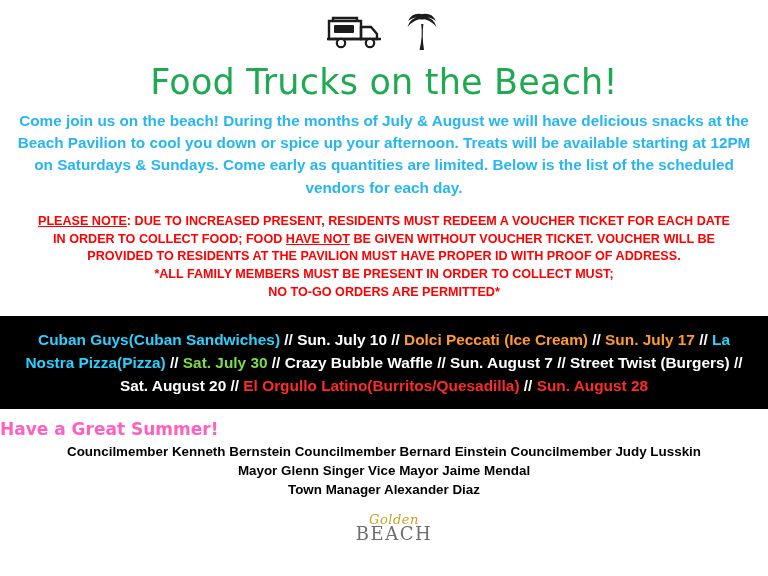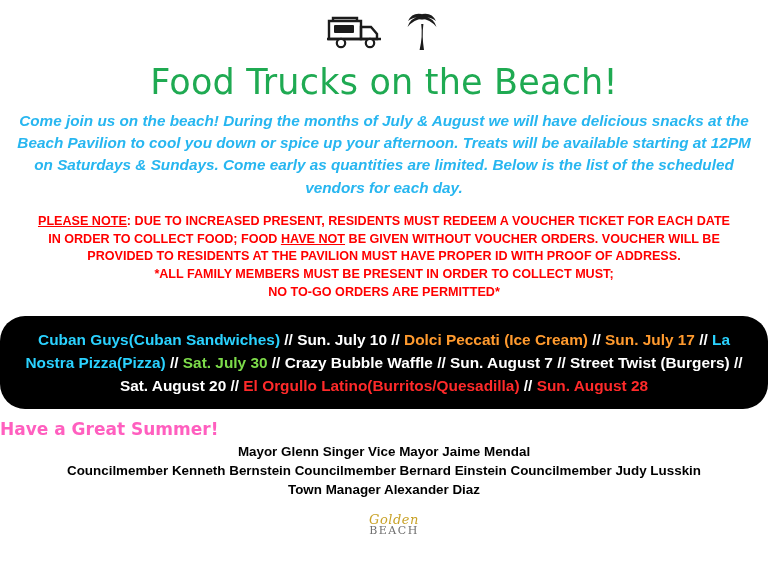--- a/index.html
+++ b/index.html
@@ -47,21 +47,20 @@
 
   
   .intro {
     color: #27b6f0;
     font-weight: bold;
     font-size: 15.3px;
     line-height: 1.45;
     text-align: center;
     padding: 6px 10px 0 10px;
     margin: 0;
-    font-style: italic;
   }
 
   
   .note {
     color: #ff0000;
     font-weight: bold;
     font-size: 12.6px;
     line-height: 1.42;
     text-align: center;
     padding: 14px 22px 0 22px;
@@ -71,21 +70,20 @@
 
   
   .vendors {
     background: #000000;
     margin-top: 14px;
     padding: 12px 16px 12px 16px;
     text-align: center;
     font-weight: bold;
     font-size: 15.4px;
     line-height: 1.5;
-    border-radius: 25px;
   }
 
   
   .summer {
     color: #ff5fbf;
     font-weight: bold;
     font-size: 17px;
     margin: 10px 0 3px 0;
     font-family: "DejaVu Sans", sans-serif;
   }
@@ -109,21 +107,21 @@
     color: #c9a227;
     font-family: "DejaVu Serif", serif;
     font-style: italic;
     font-size: 13px;
     letter-spacing: 0.5px;
     display: block;
   }
   .logo-beach {
     color: #6f6f6f;
     font-family: "DejaVu Serif", serif;
-    font-size: 11px;
+    font-size: 18px;
     letter-spacing: 1.5px;
     display: block;
     margin-top: -1px;
   }
 </style>
 </head>
 <body>
 
 <div class="page">
 
@@ -158,34 +156,34 @@
       </svg>
     </span>
   </div>
 
   <h1 class="title">Food Trucks on the Beach!</h1>
 
   <p class="intro">Come join us on the beach!  During the months of July &amp; August we will have delicious snacks at the Beach Pavilion to cool you down or spice up your afternoon.  Treats will be available starting at 12PM on Saturdays &amp; Sundays. Come early as quantities are limited.  Below is the list of the scheduled vendors for each day.</p>
 
   <div class="note">
     <span class="u">PLEASE NOTE</span><span>: DUE TO INCREASED PRESENT, RESIDENTS MUST REDEEM A VOUCHER TICKET FOR EACH DATE</span><br>
-    <span>IN ORDER TO COLLECT FOOD; FOOD </span><span class="u">HAVE NOT</span><span> BE GIVEN WITHOUT VOUCHER ORDERS. VOUCHER WILL BE</span><br>
+    <span>IN ORDER TO COLLECT FOOD; FOOD </span><span class="u">HAVE NOT</span><span> BE GIVEN WITHOUT VOUCHER TICKET. VOUCHER WILL BE</span><br>
     <span>PROVIDED TO RESIDENTS AT THE PAVILION MUST HAVE PROPER ID WITH PROOF OF ADDRESS.</span><br>
     <span>*ALL FAMILY MEMBERS MUST BE PRESENT IN ORDER TO COLLECT MUST;</span><br>
     <span>NO TO-GO ORDERS ARE PERMITTED*</span>
   </div>
 
   <div class="vendors">
     <span id="vendor-list"><span style="color: rgb(42, 210, 255);">Cuban Guys(Cuban Sandwiches) </span><span style="color: rgb(255, 255, 255);">// </span><span style="color: rgb(255, 255, 255);">Sun. July 10</span><span style="color: rgb(255, 255, 255);"> // </span><span style="color: rgb(255, 154, 46);">Dolci Peccati (Ice Cream) </span><span style="color: rgb(255, 255, 255);">// </span><span style="color: rgb(255, 154, 46);">Sun. July 17</span><span style="color: rgb(255, 255, 255);"> // </span><span style="color: rgb(42, 210, 255);">La Nostra Pizza(Pizza) </span><span style="color: rgb(255, 255, 255);">// </span><span style="color: rgb(125, 220, 74);">Sat. July 30</span><span style="color: rgb(255, 255, 255);"> // </span><span style="color: rgb(255, 255, 255);">Crazy Bubble Waffle </span><span style="color: rgb(255, 255, 255);">// </span><span style="color: rgb(255, 255, 255);">Sun. August 7</span><span style="color: rgb(255, 255, 255);"> // </span><span style="color: rgb(255, 255, 255);">Street Twist (Burgers) </span><span style="color: rgb(255, 255, 255);">// </span><span style="color: rgb(255, 255, 255);">Sat. August 20</span><span style="color: rgb(255, 255, 255);"> // </span><span style="color: rgb(255, 42, 42);">El Orgullo Latino(Burritos/Quesadilla) </span><span style="color: rgb(255, 255, 255);">// </span><span style="color: rgb(255, 42, 42);">Sun. August 28</span></span>
   </div>
 
   <div class="summer">Have a Great Summer!</div>
   <div class="officials">
+    <div>Councilmember Kenneth Bernstein Councilmember Bernard Einstein Councilmember Judy Lusskin</div>
     <div>Mayor Glenn Singer Vice Mayor Jaime Mendal</div>
-    <div>Councilmember Kenneth Bernstein Councilmember Bernard Einstein Councilmember Judy Lusskin</div>
     <div>Town Manager Alexander Diaz</div>
   </div>
 
   <div class="logo">
     <span class="logo-golden">Golden</span>
     <span class="logo-beach">BEACH</span>
   </div>
 
 </div>
 

